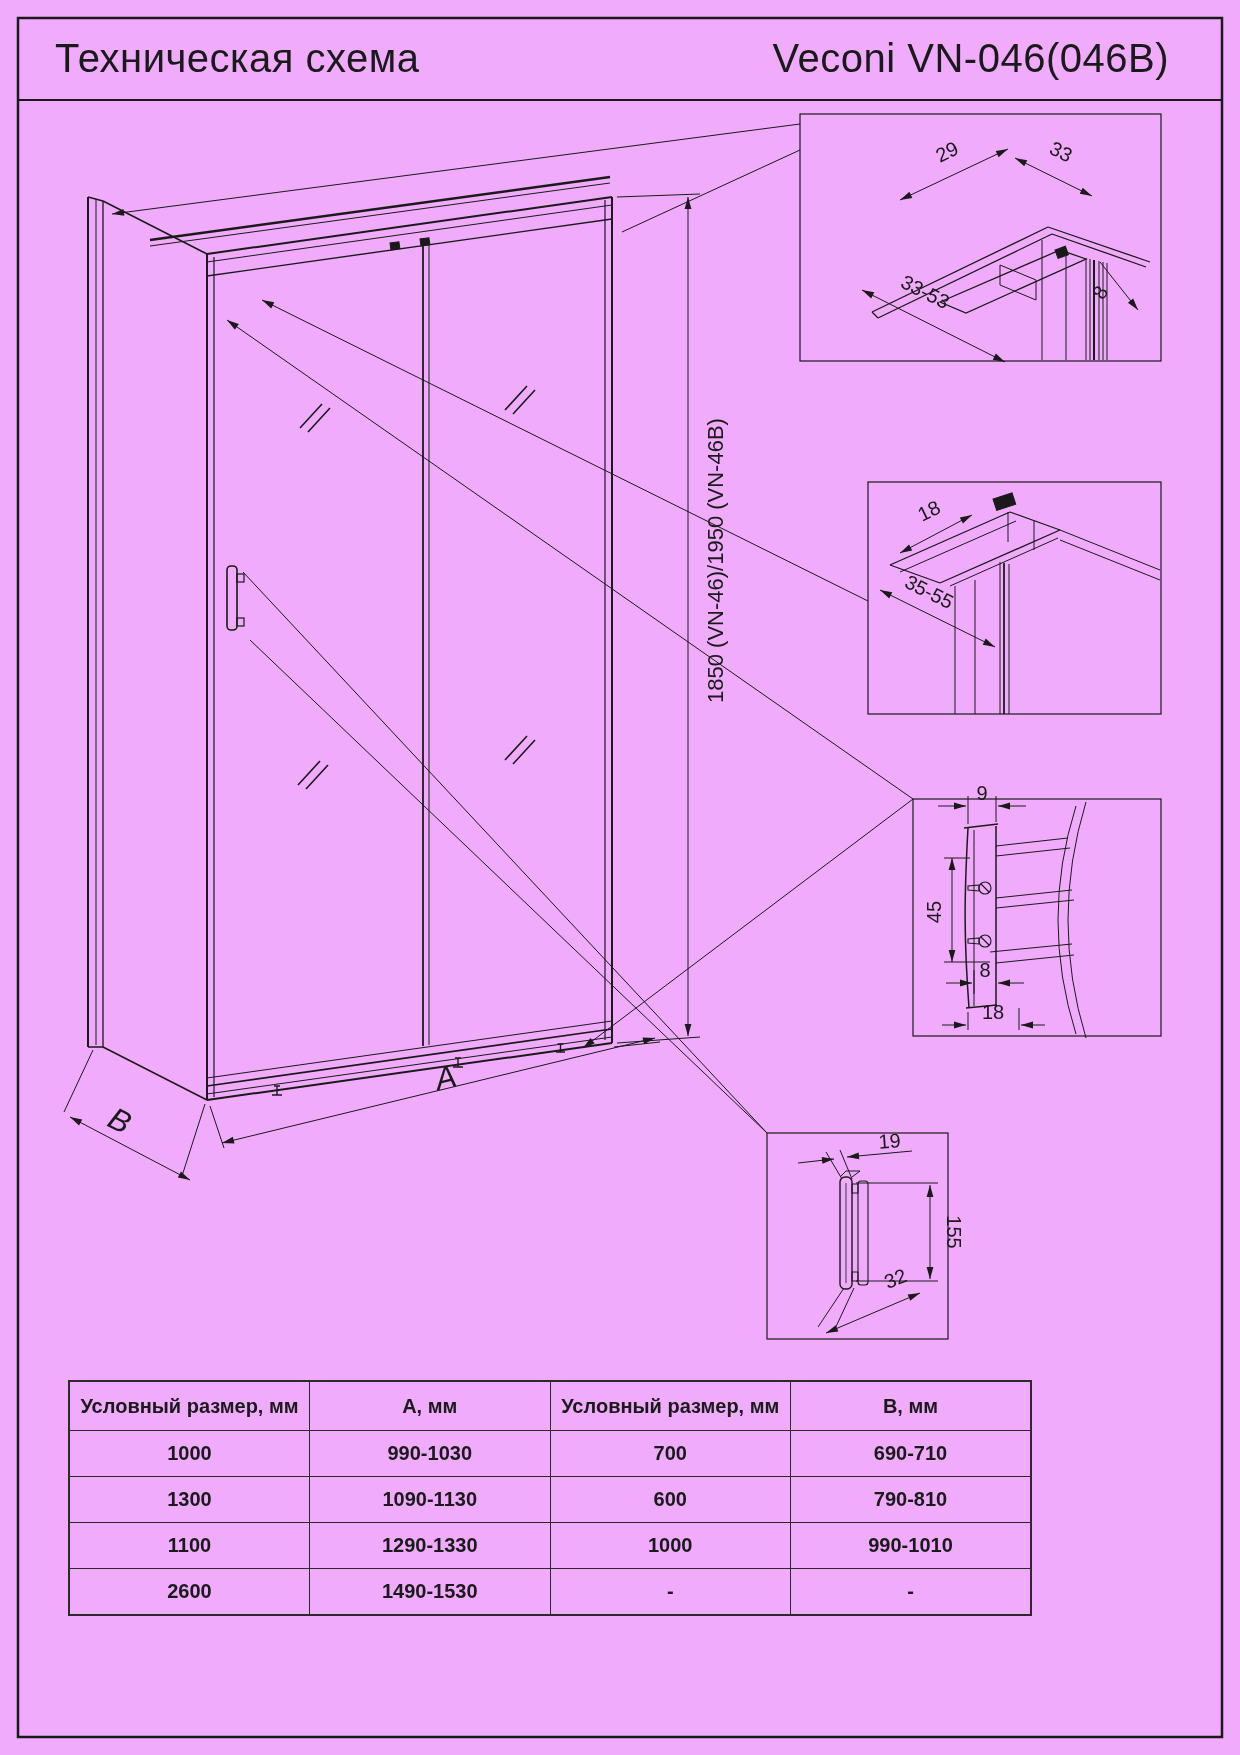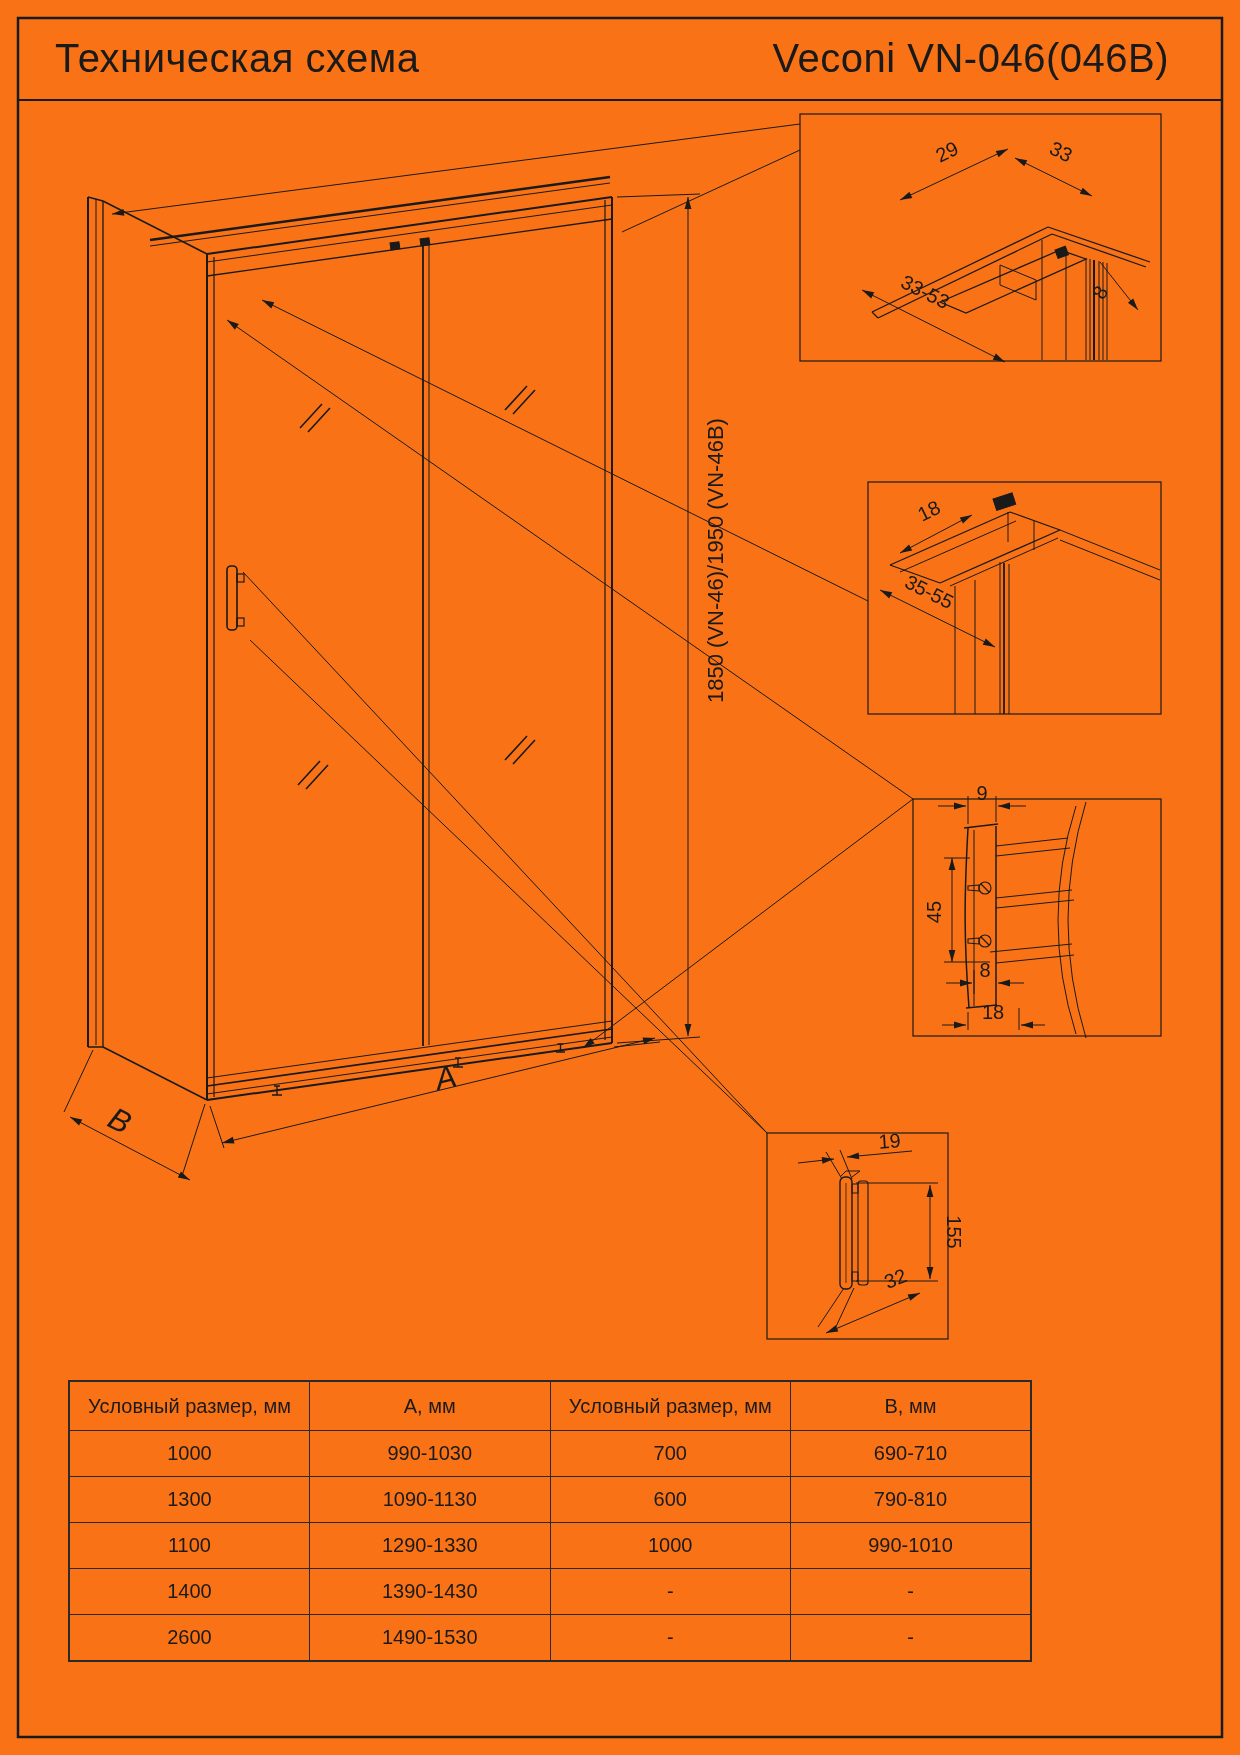--- a/index.html
+++ b/index.html
@@ -1,29 +1,29 @@
 <!DOCTYPE html>
 <html><head>
 <meta charset="utf-8">
 <style>
   html,body{margin:0;padding:0;background:#e8e8e8;}
-  .page{position:relative;width:1240px;height:1755px;background:#f97316;
+  .page{position:relative;width:1240px;height:1755px;background:#f0abfc;
         font-family:"Liberation Sans", sans-serif;color:#1a1a1a;overflow:hidden;}
   .hdr-left{position:absolute;left:55px;top:36px;font-size:40px;letter-spacing:.5px;}
   .hdr-right{position:absolute;right:71px;top:36px;font-size:40px;letter-spacing:.5px;}
   svg{position:absolute;left:0;top:0;}
   svg text{font-family:"Liberation Sans", sans-serif;fill:#1a1a1a;}
   .dim{font-size:20px;}
   .dim-big{font-size:22px;}
   .axis-label{font-size:31px;font-style:italic;}
   
   .size-table{position:absolute;left:68px;top:1380px;width:964px;border-collapse:collapse;
               table-layout:fixed;}
   .size-table td,.size-table th{border:1.6px solid #2a2a2a;text-align:center;vertical-align:middle;
-              font-size:20px;font-weight:400;height:45px;padding:0;}
+              font-size:20px;font-weight:700;height:45px;padding:0;}
   .size-table{border:2.5px solid #2a2a2a;}
   .size-table tr.hdr th{height:48px;}
 </style>
 </head>
 <body>
 
 <div class="page">
 
   <div class="hdr-left">Техническая схема</div>
   <div class="hdr-right">Veconi VN-046(046B)</div>
@@ -301,26 +301,20 @@
           <td>600</td>
           <td>790-810</td>
         </tr>
         <tr>
           <td>1100</td>
           <td>1290-1330</td>
           <td>1000</td>
           <td>990-1010</td>
         </tr>
         <tr>
-          <td>1400</td>
-          <td>1390-1430</td>
-          <td>-</td>
-          <td>-</td>
-        </tr>
-        <tr>
           <td>2600</td>
           <td>1490-1530</td>
           <td>-</td>
           <td>-</td>
         </tr>
       </tbody>
   </table>
 
 </div>
 

